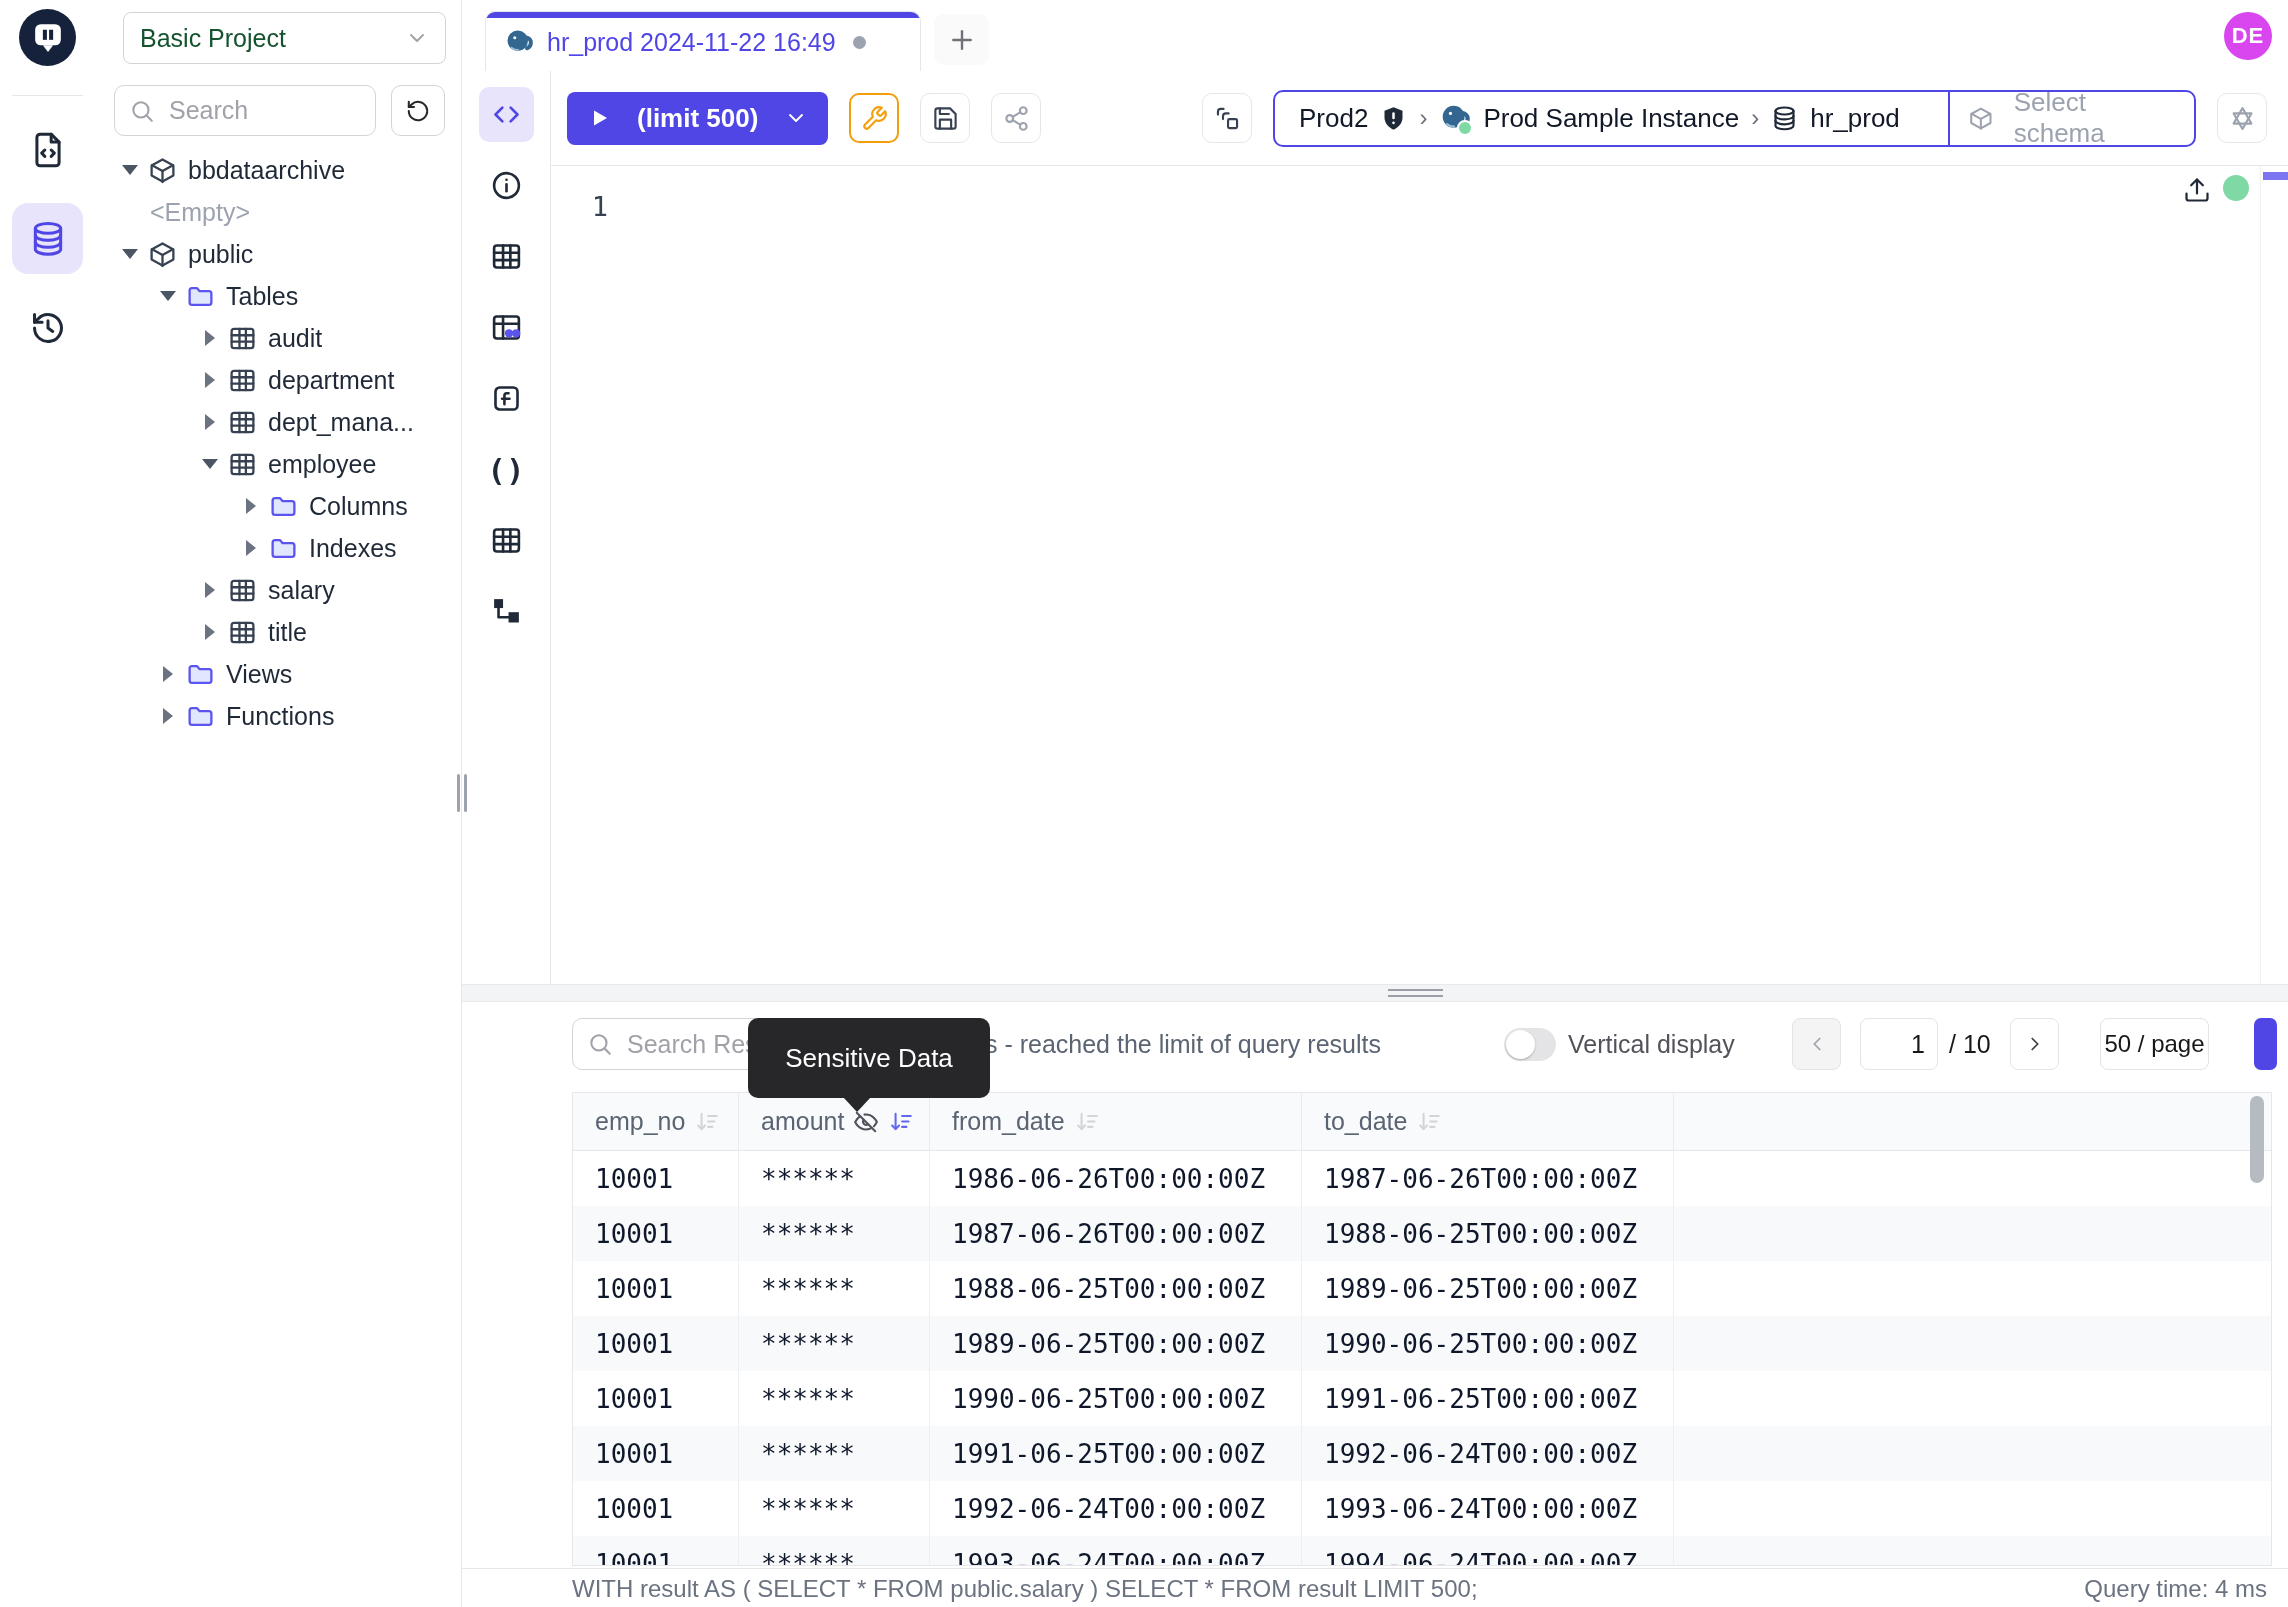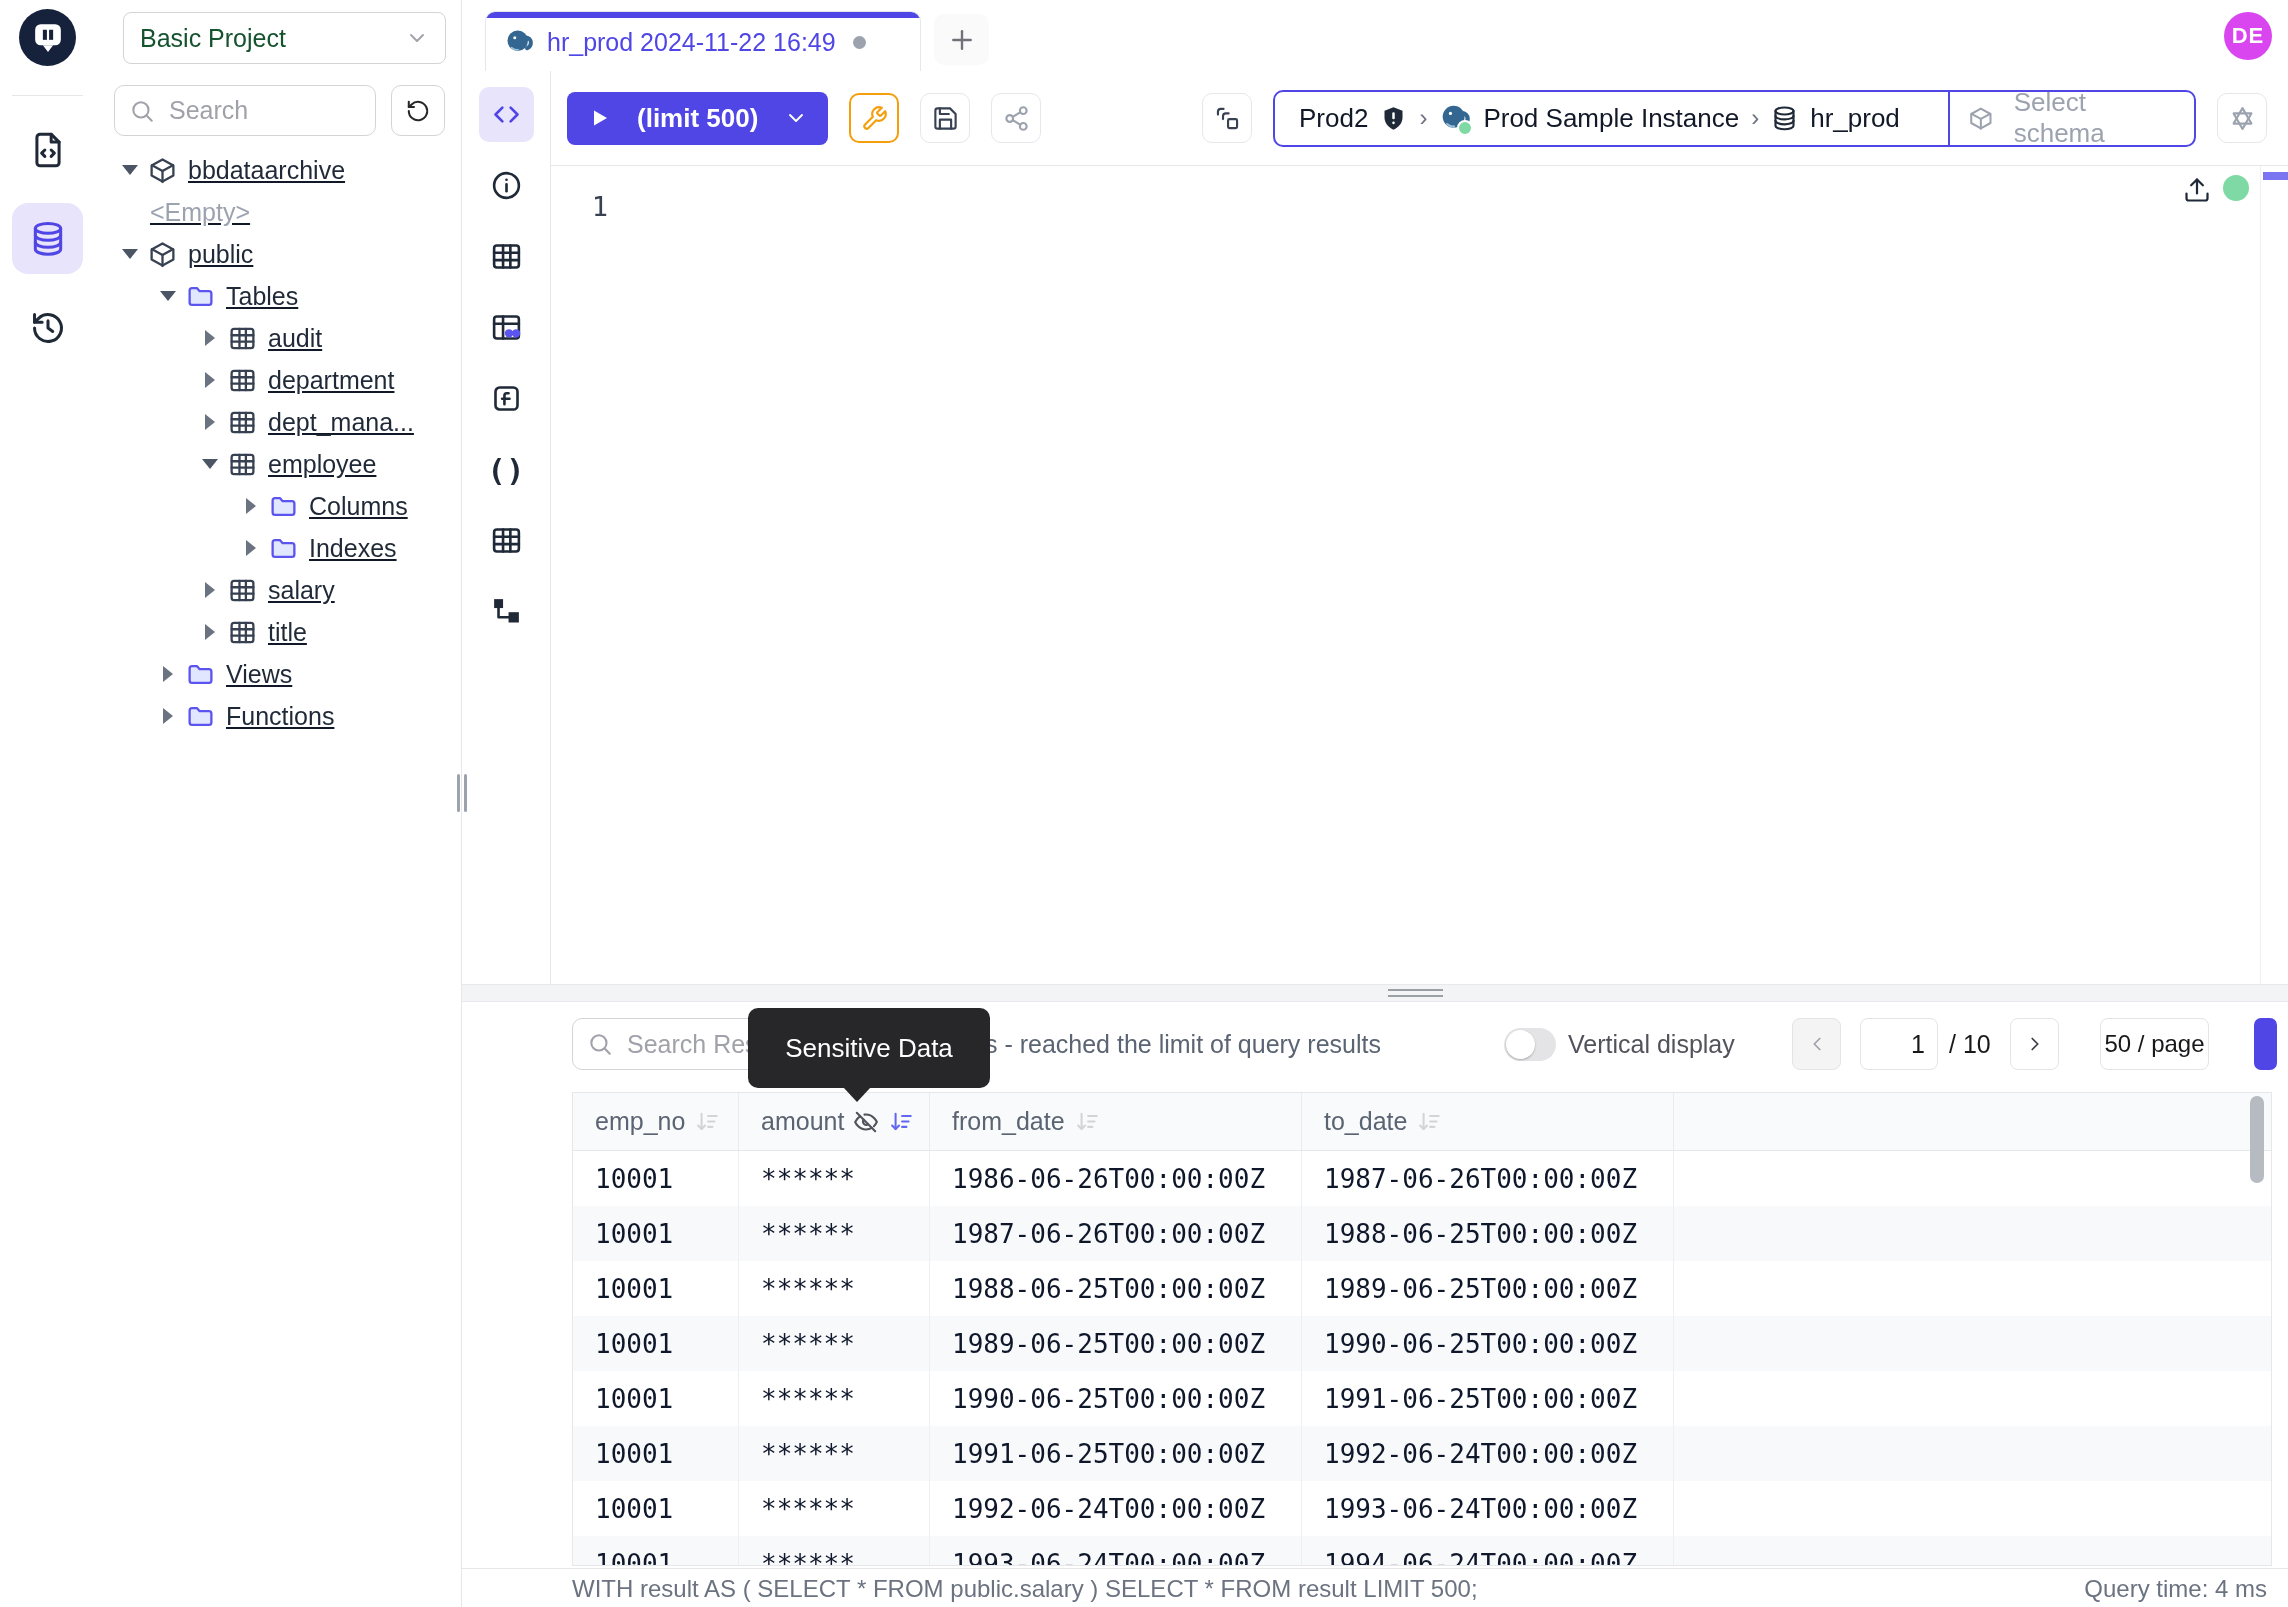--- a/index.html
+++ b/index.html
@@ -20,21 +20,21 @@
   
   .sidebar{position:absolute;left:95px;top:0;width:366px;height:100%;border-right:1px solid #e5e7eb;background:#fff;}
   .project-select{position:absolute;left:28px;top:12px;width:323px;height:52px;border:1px solid #d4d4d8;border-radius:8px;display:flex;align-items:center;justify-content:space-between;padding:0 16px;font-size:25px;color:#14532d;box-sizing:border-box;background:#fff;}
   .project-select .svgi{width:24px;height:24px;color:#a1a1aa;}
   .side-search{position:absolute;left:19px;top:85px;width:262px;height:51px;border:1px solid #d4d4d8;border-radius:10px;display:flex;align-items:center;gap:12px;padding:0 14px;box-sizing:border-box;background:#fff;}
   .side-search .svgi{width:26px;height:26px;color:#a1a1aa;flex:none;}
   .side-search input{border:none;outline:none;font-size:25px;width:100%;font-family:"Liberation Sans",sans-serif;color:#18181b;background:transparent;}
   .side-search input::placeholder{color:#a1a1aa;}
   .refresh-btn{position:absolute;left:296px;top:85px;width:54px;height:51px;border:1px solid #d4d4d8;border-radius:10px;background:#fff;display:flex;align-items:center;justify-content:center;color:#27272a;box-sizing:border-box;}
   .refresh-btn .svgi{width:26px;height:26px;}
-  .tree{position:absolute;left:0;top:149px;right:0;text-decoration:underline;}
+  .tree{position:absolute;left:0;top:149px;right:0;}
   .tree-row{height:42px;display:flex;align-items:center;font-size:25px;color:#1f2937;cursor:default;}
   .tree-row.muted{color:#9ca3af;}
   .pl0{padding-left:25px;}.pl1{padding-left:63px;}.pl2{padding-left:105px;}.pl3{padding-left:146px;}.plE{padding-left:55px;}
   .caret{width:20px;margin-right:8px;display:flex;justify-content:center;flex:none;}
   .caret.exp i{display:block;width:0;height:0;border-left:8px solid transparent;border-right:8px solid transparent;border-top:10px solid #4b5563;}
   .caret.col i{display:block;width:0;height:0;border-top:8px solid transparent;border-bottom:8px solid transparent;border-left:10px solid #6b7280;}
   .tree-icon{width:29px;height:29px;margin-right:11px;flex:none;color:#374151;}
   .resize-handle{position:absolute;right:-6px;top:774px;height:38px;display:flex;gap:4px;z-index:5;}
   .resize-handle i{display:block;width:3px;height:38px;background:#9ca3af;border-radius:2px;}
 
@@ -90,21 +90,21 @@
   .splitter{position:absolute;left:0;top:984px;right:0;height:18px;background:#f3f4f6;border-top:1px solid #e7e9ec;border-bottom:1px solid #e7e9ec;box-sizing:border-box;}
   .splitter-handle{position:absolute;left:926px;top:4px;width:55px;cursor:row-resize;}
   .splitter-handle i{display:block;height:2px;background:#9aa0a6;margin-bottom:4px;}
 
   
   .results{position:absolute;left:0;top:1002px;right:0;height:566px;background:#fff;}
   .res-search{position:absolute;left:110px;top:16px;width:354px;height:52px;border:1px solid #d4d4d8;border-radius:10px;display:flex;align-items:center;gap:12px;padding:0 14px;box-sizing:border-box;background:#fff;}
   .res-search .svgi{width:26px;height:26px;color:#a1a1aa;flex:none;}
   .res-search input{border:none;outline:none;font-size:25px;width:100%;font-family:"Liberation Sans",sans-serif;color:#18181b;background:transparent;}
   .res-search input::placeholder{color:#a1a1aa;}
-  .tooltip{position:absolute;left:286px;top:6px;width:242px;height:80px;background:#27272a;border-radius:10px;color:#fff;font-size:26px;display:flex;align-items:center;justify-content:center;z-index:20;}
+  .tooltip{position:absolute;left:286px;top:16px;width:242px;height:80px;background:#27272a;border-radius:10px;color:#fff;font-size:26px;display:flex;align-items:center;justify-content:center;z-index:20;}
   .tooltip::after{content:"";position:absolute;left:95px;bottom:-14px;width:0;height:0;border-left:14px solid transparent;border-right:14px solid transparent;border-top:15px solid #27272a;}
   .notice{position:absolute;left:434px;top:16px;height:52px;display:flex;align-items:center;font-size:25px;color:#5b6472;z-index:5;white-space:nowrap;}
   .toggle{position:absolute;left:1042px;top:26px;width:52px;height:33px;border-radius:17px;background:#e4e4e7;}
   .toggle .knob{position:absolute;left:2px;top:2px;width:29px;height:29px;border-radius:50%;background:#fff;box-shadow:0 1px 2px rgba(0,0,0,.25);}
   .vlabel{position:absolute;left:1106px;top:16px;height:52px;display:flex;align-items:center;font-size:25px;color:#52525b;}
   .pg-btn{position:absolute;top:16px;width:49px;height:52px;border:1px solid #e4e4e7;border-radius:8px;background:#fff;display:flex;align-items:center;justify-content:center;color:#3f3f46;box-sizing:border-box;}
   .pg-btn .svgi{width:22px;height:22px;}
   .pg-btn.disabled{background:#f4f4f5;color:#a1a1aa;}
   .pg-prev{left:1330px;}
   .pg-next{left:1548px;}

